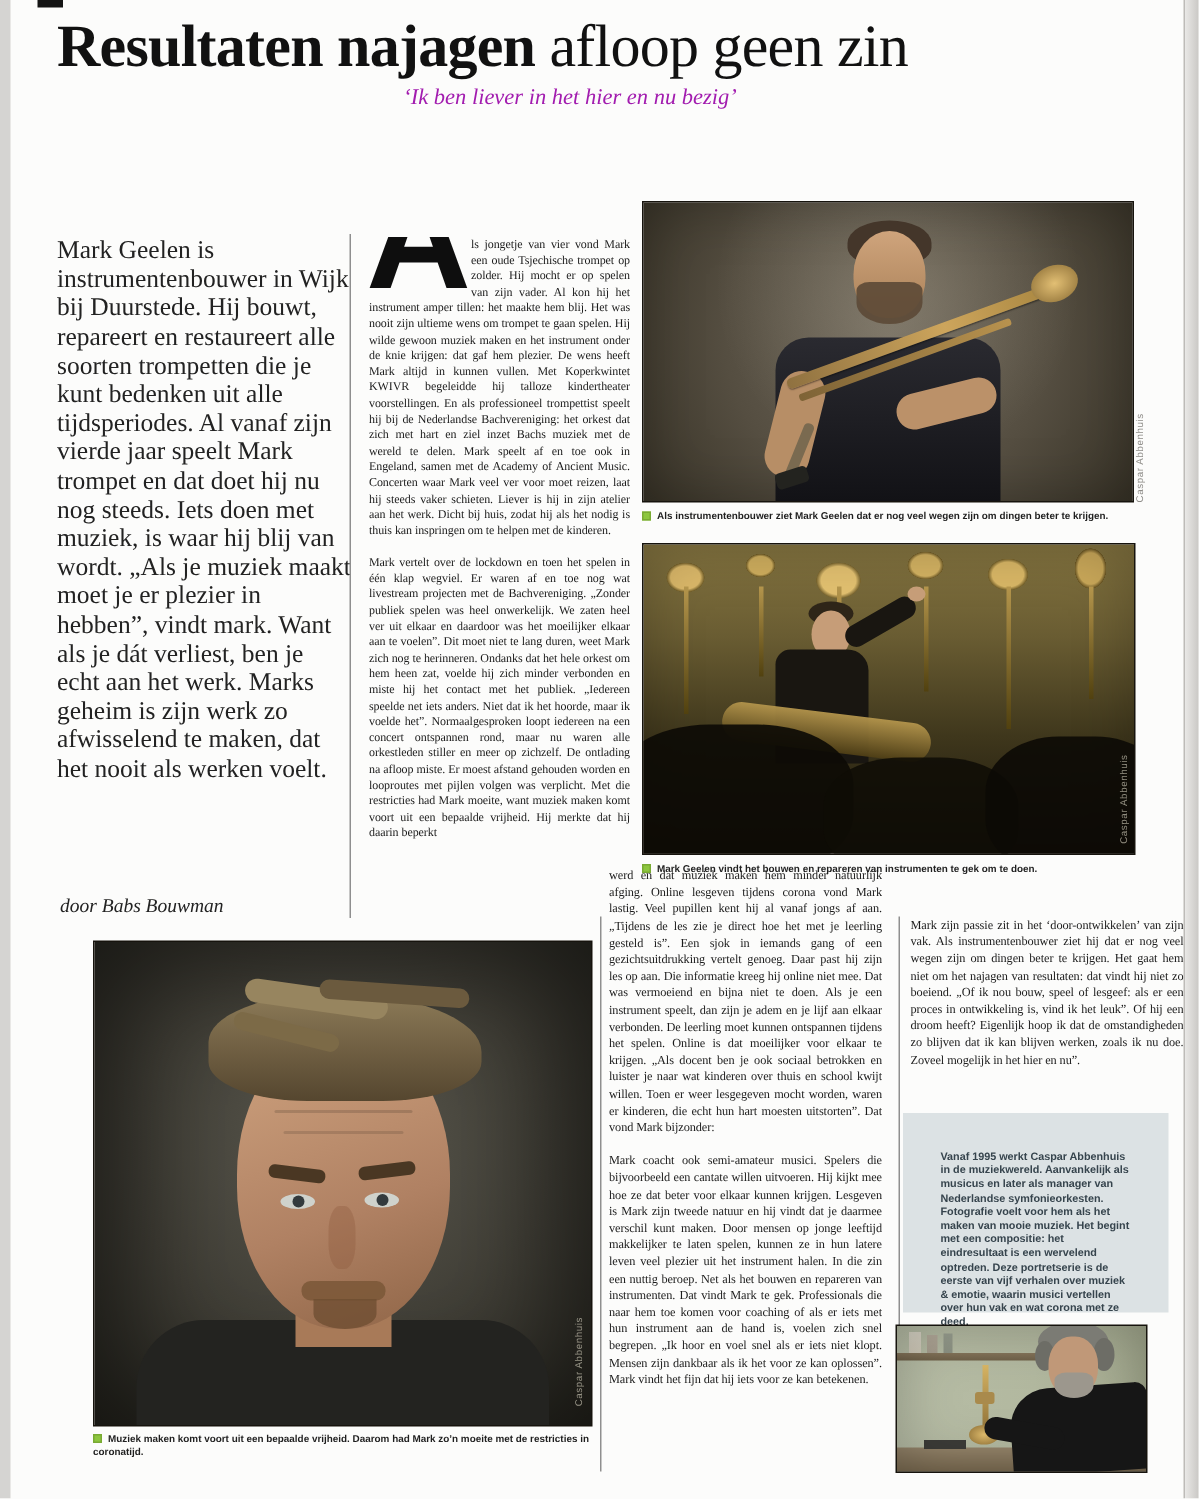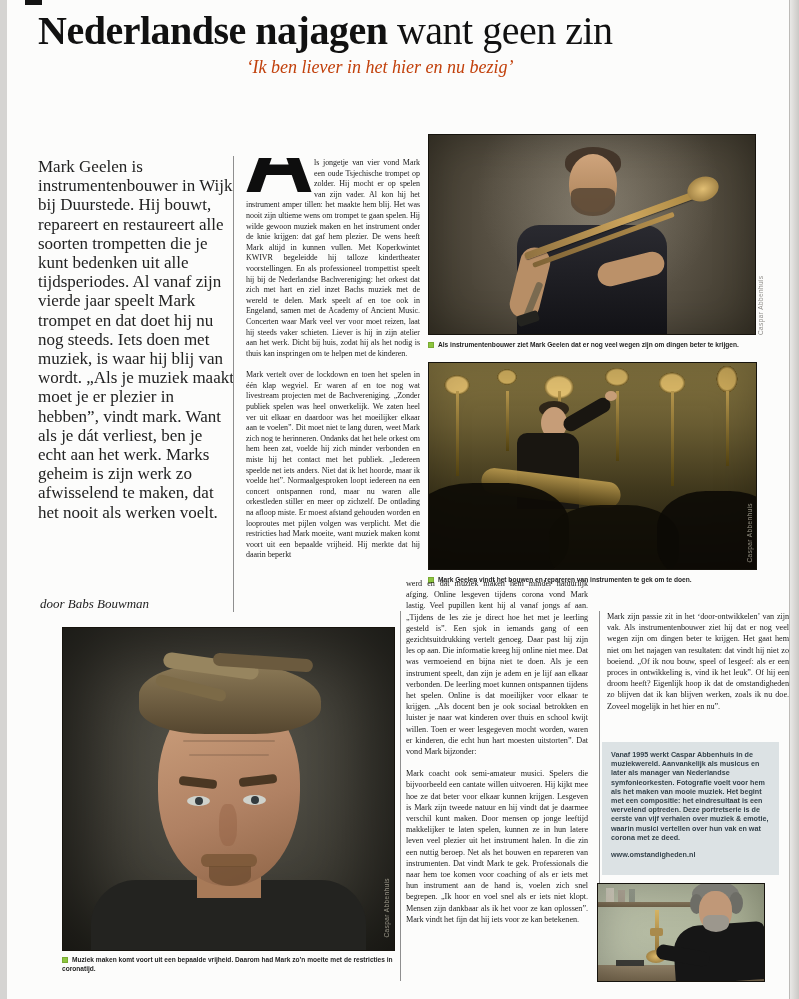--- a/index.html
+++ b/index.html
@@ -7,21 +7,21 @@
   .abs{position:absolute;}
   
   .edge-left{left:0;top:0;width:7px;height:999px;background:#d5d4d2;}
   .edge-right{left:789px;top:0;width:10px;height:999px;background:linear-gradient(90deg,#e9e8e6,#c7c5c2);border-left:1px solid #bdbbb8;}
   .top-mark{left:25px;top:0;width:17px;height:5px;background:#141414;}
 
   
   .headline{left:38px;top:8px;width:730px;font-size:40px;line-height:46px;letter-spacing:-0.5px;color:#111;}
   .hl-b{font-weight:700;}
   .hl-r{font-weight:400;}
-  .subtitle{left:60px;top:57px;width:640px;text-align:center;font-style:italic;font-size:18px;color:#c2410c;}
+  .subtitle{left:60px;top:57px;width:640px;text-align:center;font-style:italic;font-size:15px;color:#a21caf;}
 
   
   .col-intro{left:38px;top:157px;width:196px;font-size:17px;line-height:19.2px;color:#222;}
   .byline{left:40px;top:596px;font-style:italic;font-size:13px;color:#222;}
 
   
   .vrule{width:1px;background:#8f8f8f;}
   .rule-1{left:233px;top:156px;height:456px;}
   .rule-2{left:400px;top:611px;height:370px;}
   .rule-3{left:599px;top:611px;height:370px;}
@@ -43,21 +43,21 @@
   .credit{position:absolute;writing-mode:vertical-rl;transform:rotate(180deg);font-family:"Liberation Sans",sans-serif;font-size:6.5px;letter-spacing:.4px;}
   .credit-out{color:#8e8c88;}
   .credit-in{color:rgba(215,210,192,.65);}
 
   
   .caption{position:absolute;font-family:"Liberation Sans",sans-serif;font-weight:700;font-size:6.6px;line-height:9px;color:#1f1f1f;}
   .bullet{display:inline-block;width:6px;height:6px;background:#8dc63f;border:1px solid #79aa33;box-sizing:border-box;margin-right:4px;vertical-align:-0.5px;}
 
   
   .biobox{left:602px;top:742px;width:177px;height:133px;box-sizing:border-box;background:#dce2e4;padding:8px 9px;font-family:"Liberation Sans",sans-serif;}
-  .biobox p{margin:0;font-weight:700;font-size:7.2px;line-height:9.2px;color:#36444d;}
+  .biobox p{margin:16px;font-weight:700;font-size:7.2px;line-height:9.2px;color:#36444d;}
   .biobox .url{margin-top:8px;}
 
   
   .photo-1{left:428px;top:134px;width:326px;height:199px;
     background:
       radial-gradient(circle at 52% 28%, rgba(255,243,218,.16), rgba(0,0,0,0) 55%),
       radial-gradient(circle at 50% 45%, #6e675a, #554e41 55%, #383327 100%);}
   .p1-hair{left:136px;top:12px;width:56px;height:30px;background:#44362a;border-radius:50% 50% 40% 40%;}
   .p1-face{left:140px;top:19px;width:48px;height:58px;background:linear-gradient(#cfa47c,#aa8158);border-radius:50% 50% 45% 45%;}
   .p1-beard{left:142px;top:53px;width:44px;height:28px;background:#5c4936;border-radius:20% 20% 50% 50%;opacity:.9;}
@@ -143,21 +143,21 @@
   .credit-1{left:757px;top:243px;height:92px;}
 </style>
 </head>
 <body>
 
 <div class="abs edge-left"></div>
 <div class="abs edge-right"></div>
 <div class="abs top-mark"></div>
 
 <header>
-  <h1 class="abs headline" style="margin:0;"><span class="hl-b">Nederlandse najagen</span><span class="hl-r"> want geen zin</span></h1>
+  <h1 class="abs headline" style="margin:0;"><span class="hl-b">Resultaten najagen</span><span class="hl-r"> afloop geen zin</span></h1>
   <div class="abs subtitle">‘Ik ben liever in het hier en nu bezig’</div>
 </header>
 
 <div class="abs col-intro">
   <p style="margin:0;">Mark Geelen is instrumentenbouwer in Wijk bij Duurstede. Hij bouwt, repareert en restaureert alle soorten trompetten die je kunt bedenken uit alle tijdsperiodes. Al vanaf zijn vierde jaar speelt Mark trompet en dat doet hij nu nog steeds. Iets doen met muziek, is waar hij blij van wordt. „Als je muziek maakt moet je er plezier in hebben”, vindt mark. Want als je dát verliest, ben je echt aan het werk. Marks geheim is zijn werk zo afwisselend te maken, dat het nooit als werken voelt.</p>
 </div>
 <div class="abs byline">door Babs Bouwman</div>
 
 <div class="abs vrule rule-1"></div>
 

